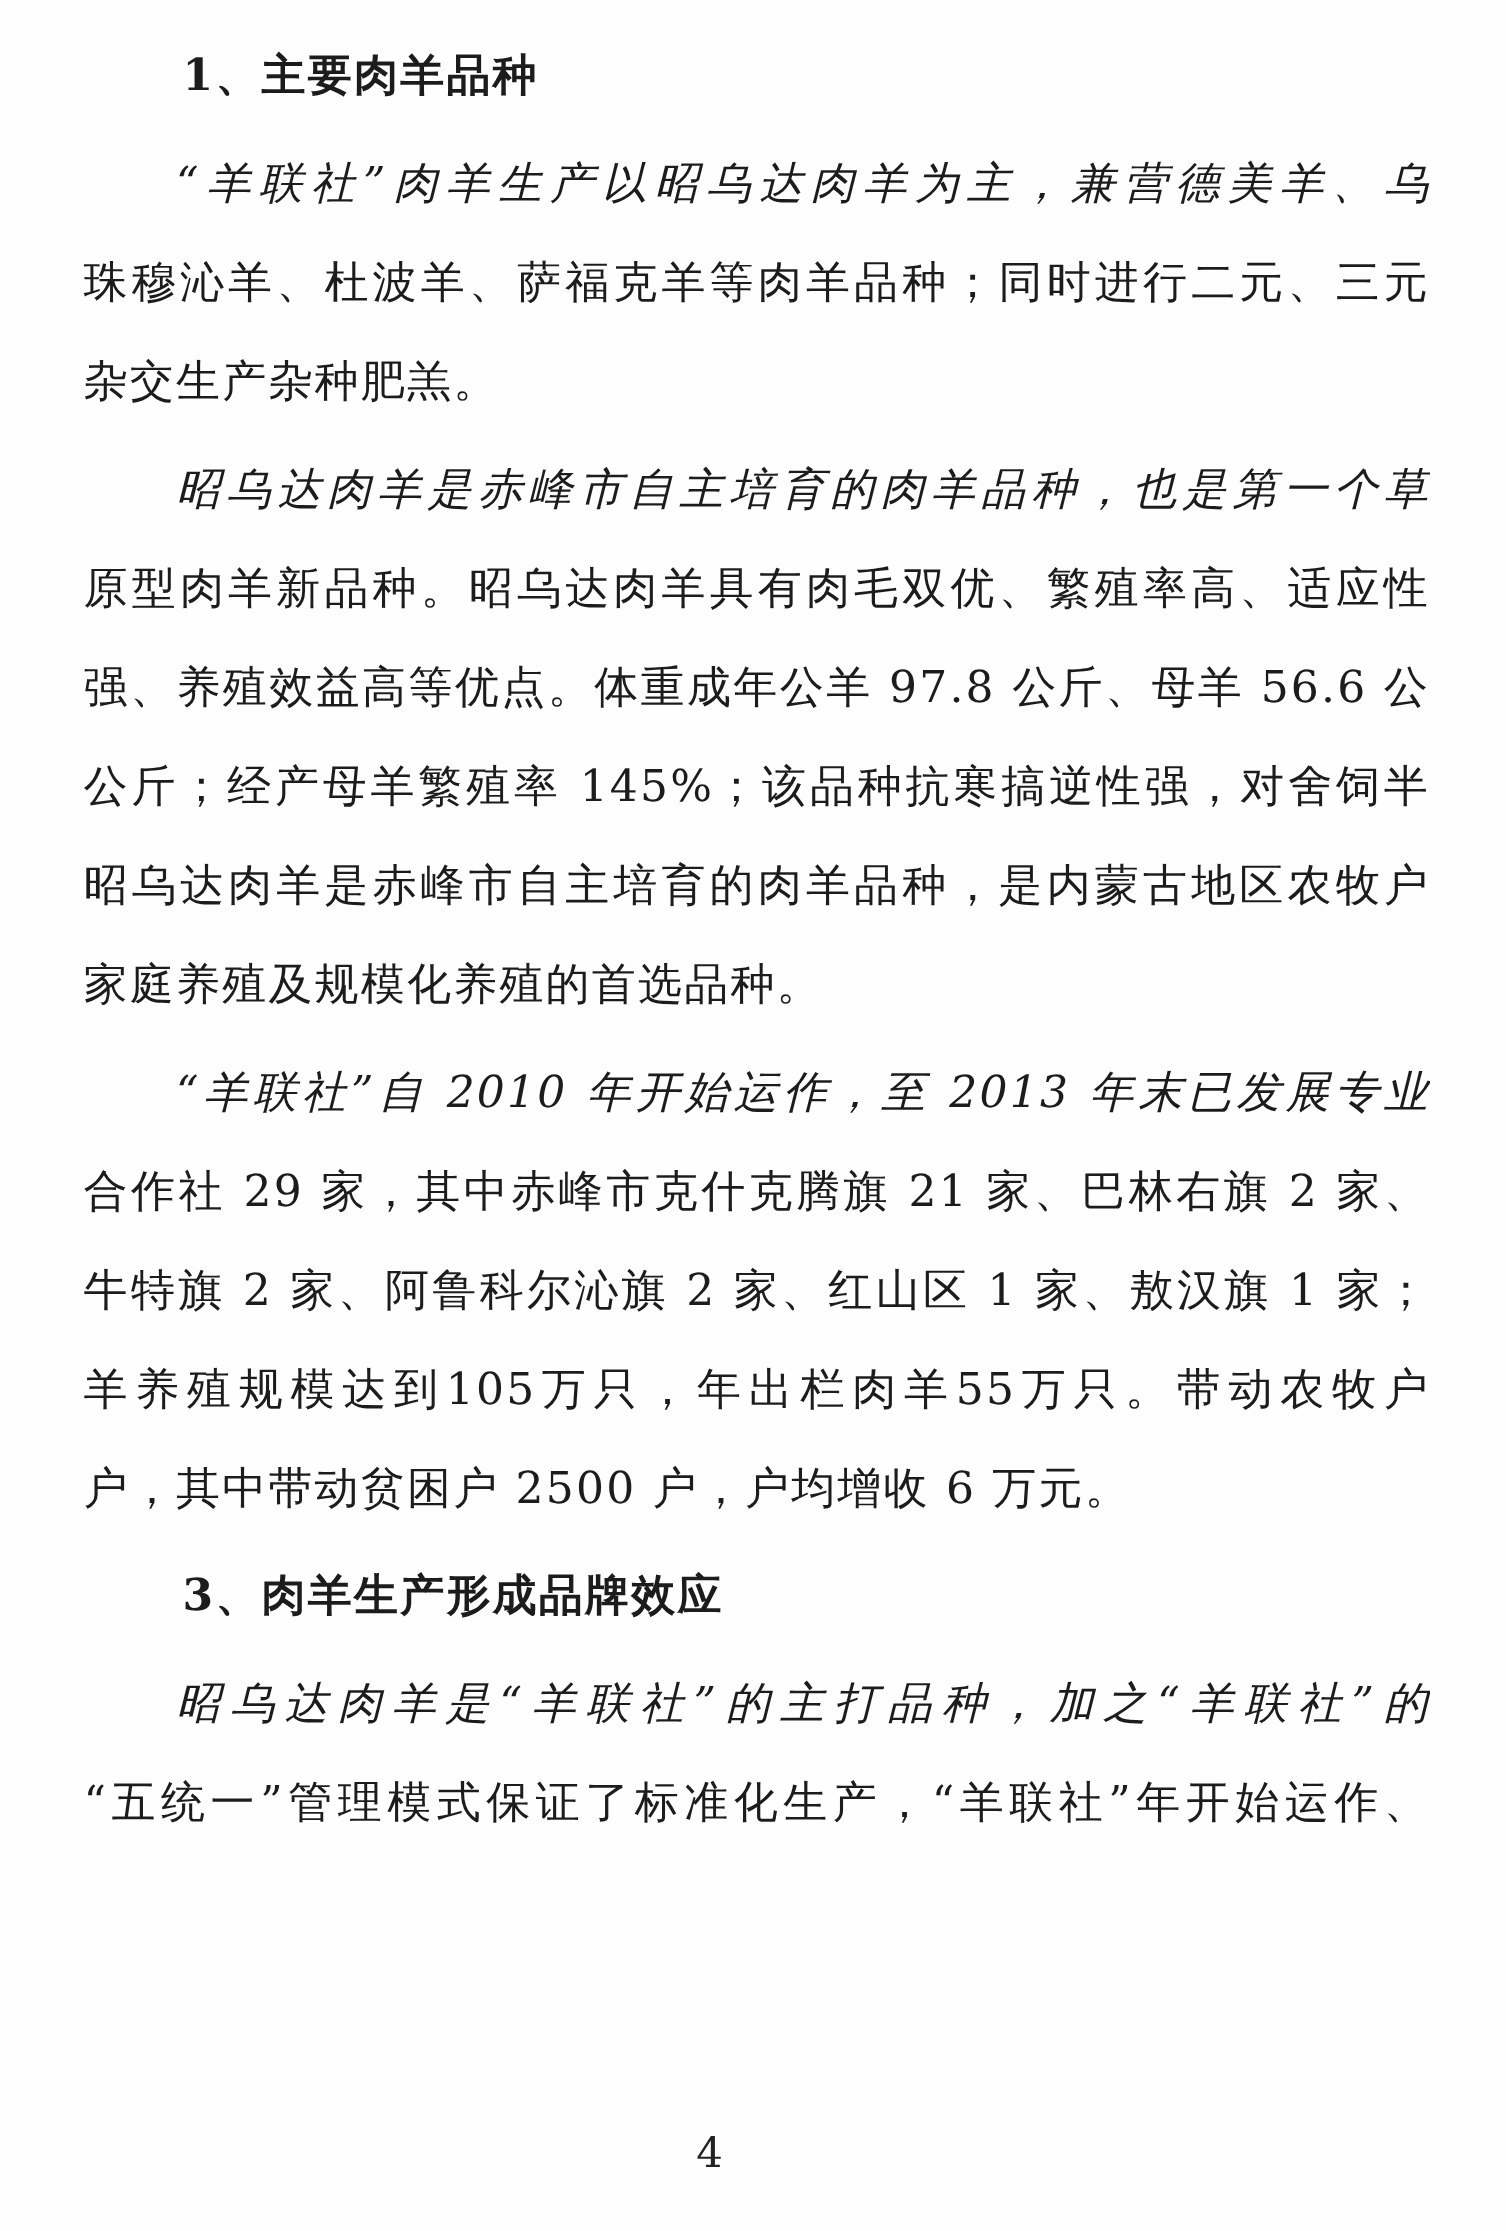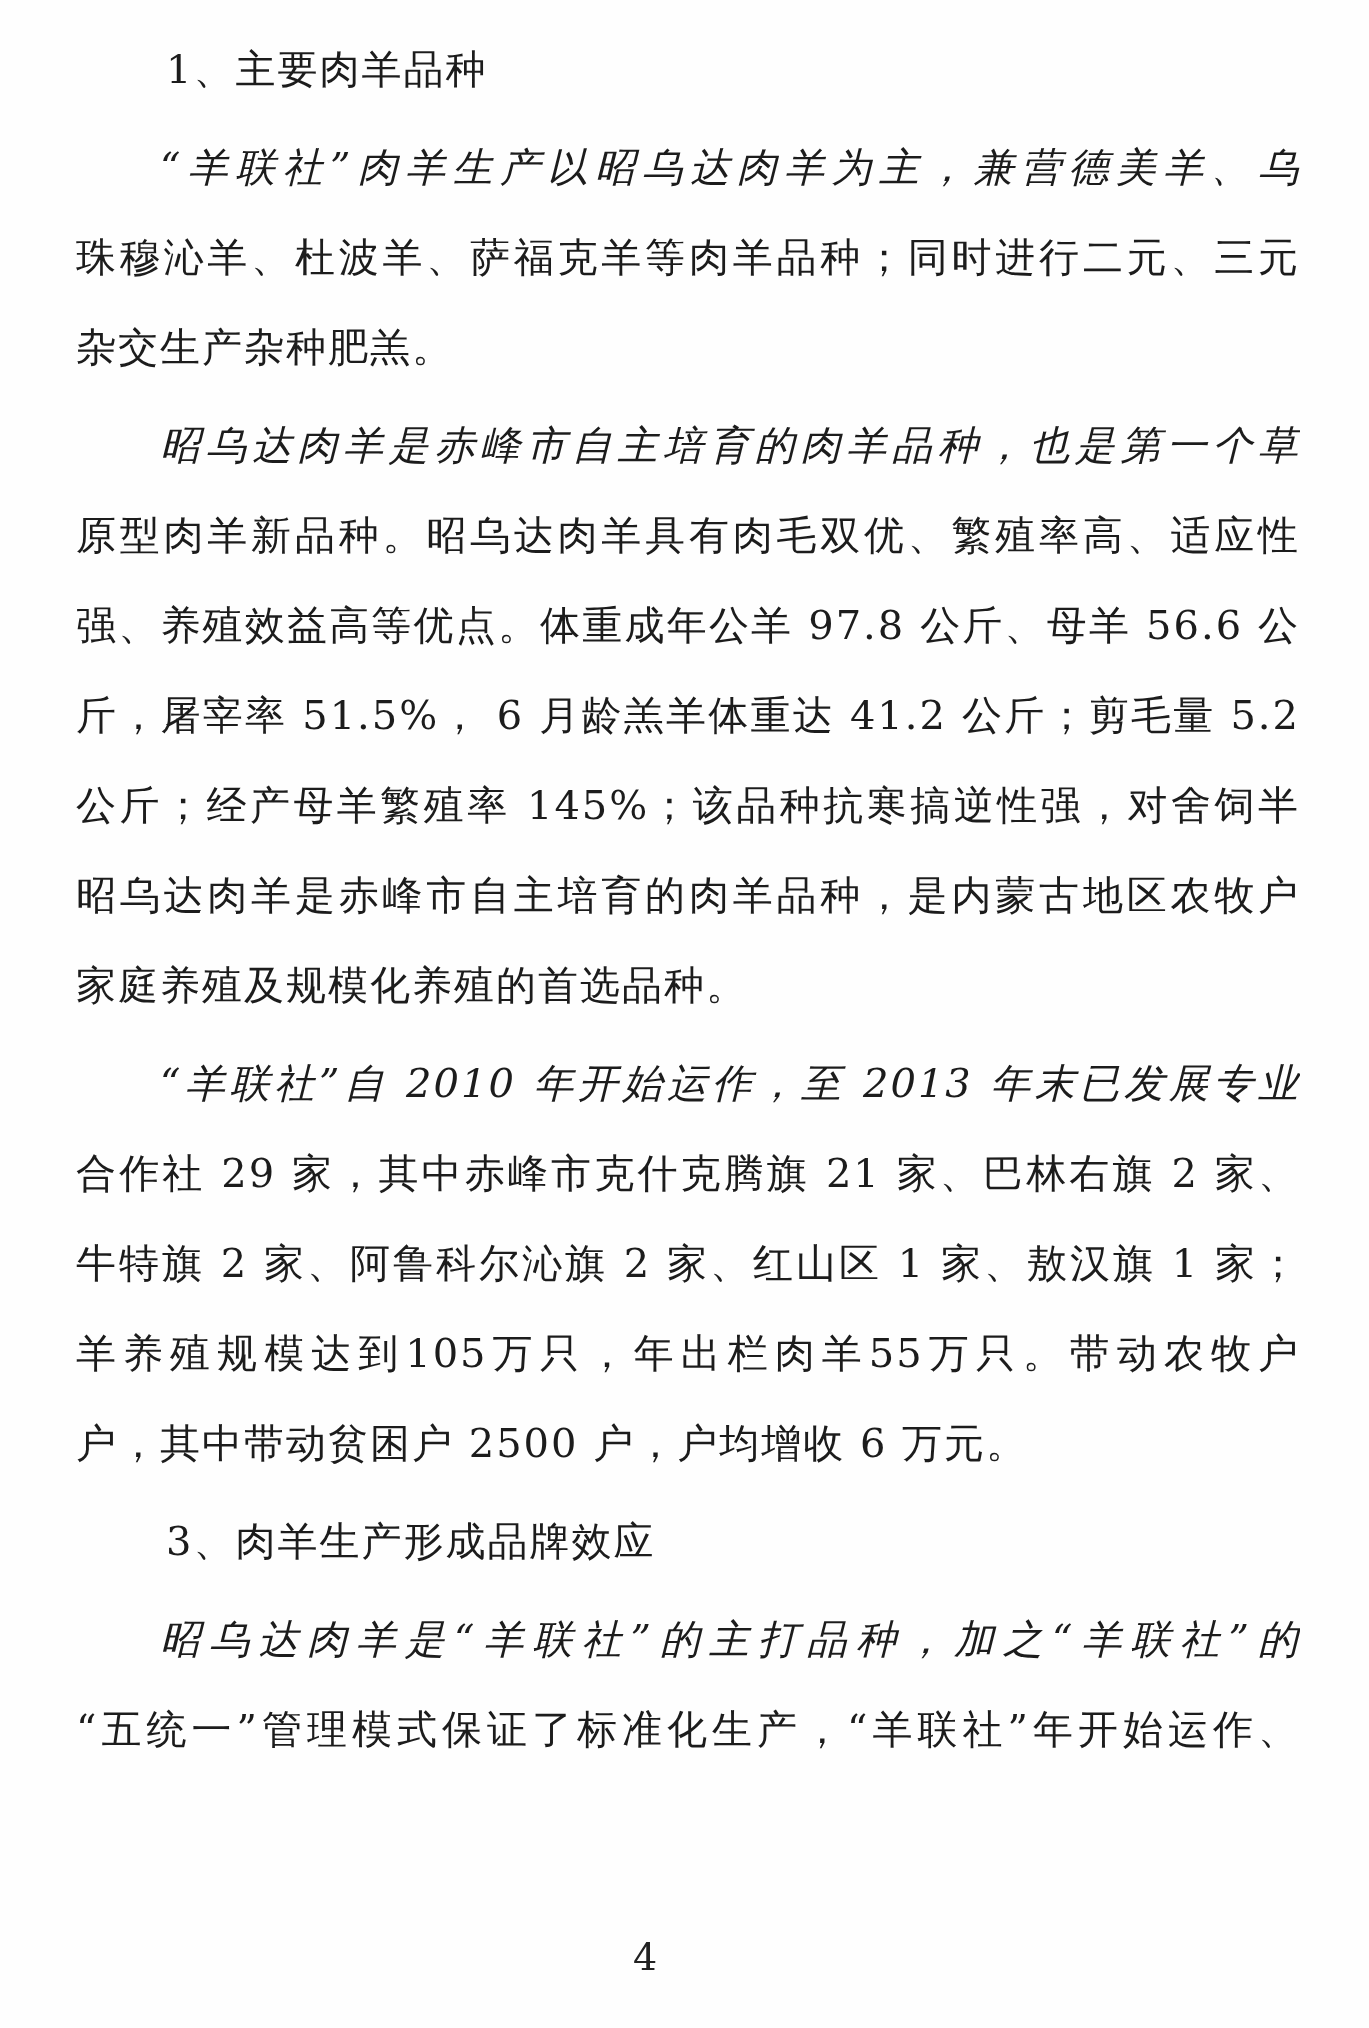--- a/index.html
+++ b/index.html
@@ -33,21 +33,21 @@
     overflow: hidden;
   }
   .line.first {
     text-indent: 84px;
   }
   .line.end {
     text-align: center;
     text-align-last: left;
   }
   .line.heading {
-    font-weight: 400;
+    font-weight: 700;
     text-indent: 90px;
     text-align: right;
     text-align-last: left;
     margin-top: 8px;
   }
   .line.first {
     margin-top: 8px;
     font-style: italic;
   }
   .page-number {
@@ -69,21 +69,20 @@
 
     <div class="line heading">1、主要肉羊品种</div>
 
     <div class="line first">“羊联社”肉羊生产以昭乌达肉羊为主，兼营德美羊、乌</div>
     <div class="line">珠穆沁羊、杜波羊、萨福克羊等肉羊品种；同时进行二元、三元</div>
     <div class="line end">杂交生产杂种肥羔。</div>
 
     <div class="line first">昭乌达肉羊是赤峰市自主培育的肉羊品种，也是第一个草</div>
     <div class="line">原型肉羊新品种。昭乌达肉羊具有肉毛双优、繁殖率高、适应性</div>
     <div class="line">强、养殖效益高等优点。体重成年公羊 97.8 公斤、母羊 56.6 公</div>
-    <div class="line">斤，屠宰率 51.5%， 6 月龄羔羊体重达 41.2 公斤；剪毛量 5.2</div>
     <div class="line">公斤；经产母羊繁殖率 145%；该品种抗寒搞逆性强，对舍饲半</div>
     <div class="line">昭乌达肉羊是赤峰市自主培育的肉羊品种，是内蒙古地区农牧户</div>
     <div class="line end">家庭养殖及规模化养殖的首选品种。</div>
 
 
     <div class="line first">“羊联社”自 2010 年开始运作，至 2013 年末已发展专业</div>
     <div class="line">合作社 29 家，其中赤峰市克什克腾旗 21 家、巴林右旗 2 家、翁</div>
     <div class="line">牛特旗 2 家、阿鲁科尔沁旗 2 家、红山区 1 家、敖汉旗 1 家；肉</div>
     <div class="line">羊养殖规模达到105万只，年出栏肉羊55万只。带动农牧户11500</div>
     <div class="line end">户，其中带动贫困户 2500 户，户均增收 6 万元。</div>

